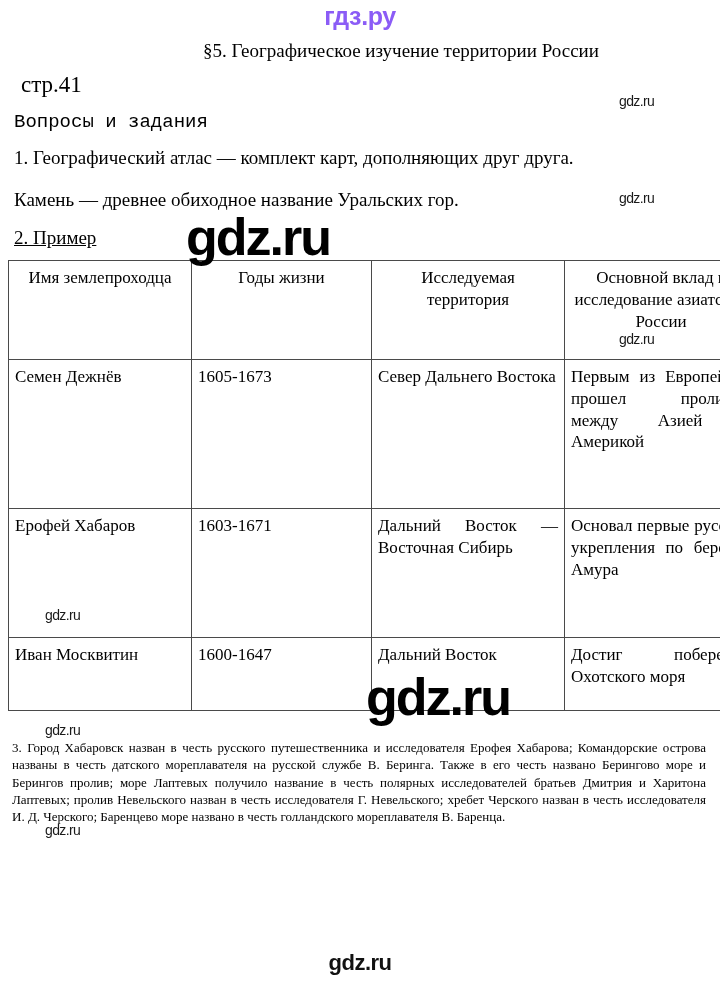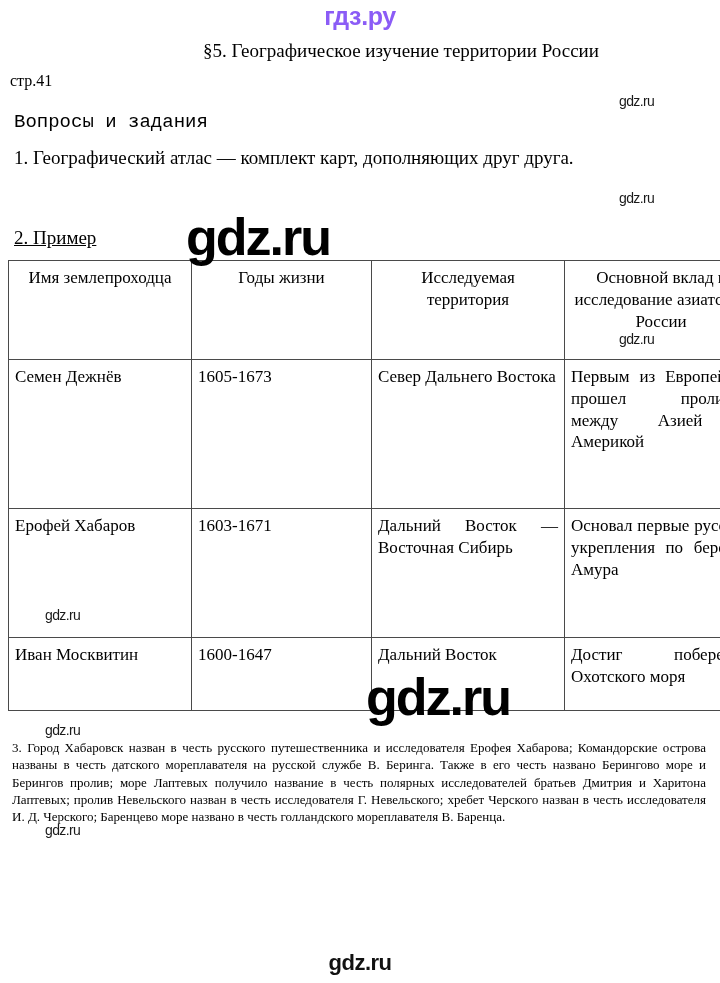--- a/index.html
+++ b/index.html
@@ -70,22 +70,22 @@
     top: 40px;
     left: 0;
     width: 720px;
     text-align: center;
     font-size: 19px;
     padding-left: 41px;
   }
   .page-ref {
     position: absolute;
     top: 72px;
-    left: 10px;
-    font-size: 16px;
+    left: 21px;
+    font-size: 23px;
   }
   .subhead {
     position: absolute;
     top: 111px;
     left: 14px;
     font-size: 19px;
     font-family: Liberation Mono, monospace;
   }
   .para {
     position: absolute;
@@ -153,20 +153,21 @@
 
 <div id="page">
 
   <div class="site-logo">гдз.ру</div>
 
   <div class="section-title">§5. Географическое изучение территории России</div>
   <div class="page-ref">стр.41</div>
   <div class="subhead">Вопросы и задания</div>
 
   <div class="para p-a1">1. Географический атлас — комплект карт, дополняющих друг друга.</div>
+  <div class="para p-a2">Камень — древнее обиходное название Уральских гор.</div>
   <div class="para p-a3">2. Пример</div>
 
   <div class="wm-small" style="top:93px; left:619px;">gdz.ru</div>
   <div class="wm-small" style="top:190px; left:619px;">gdz.ru</div>
   <div class="wm-small" style="top:331px; left:619px;">gdz.ru</div>
   <div class="wm-small" style="top:607px; left:45px;">gdz.ru</div>
   <div class="wm-small" style="top:722px; left:45px;">gdz.ru</div>
   <div class="wm-small" style="top:822px; left:45px;">gdz.ru</div>
 
   <div class="wm-big" style="top:207px; left:186px;">gdz.ru</div>

